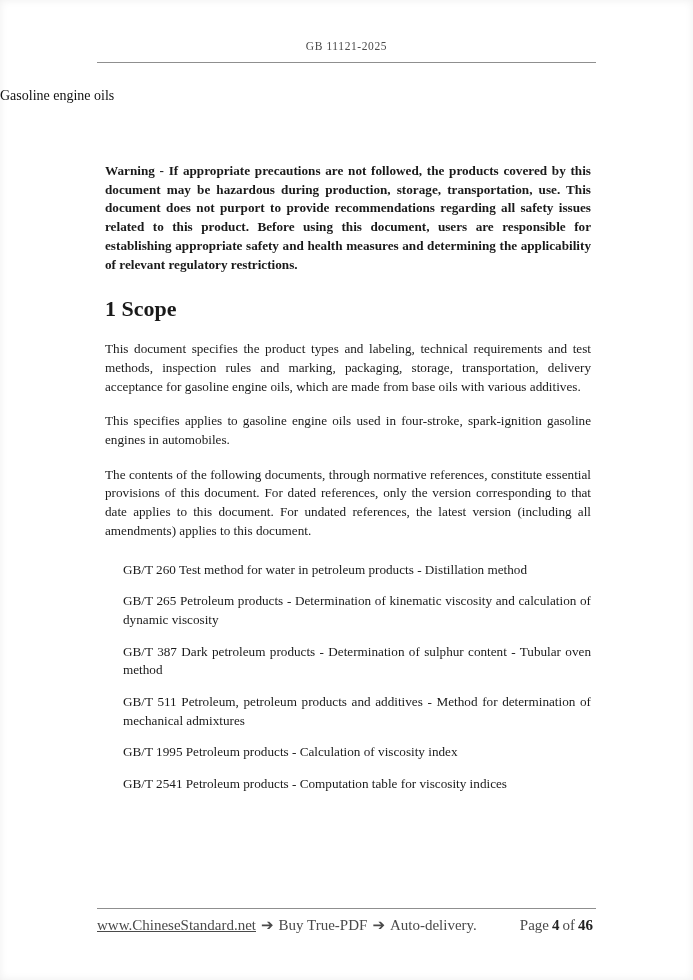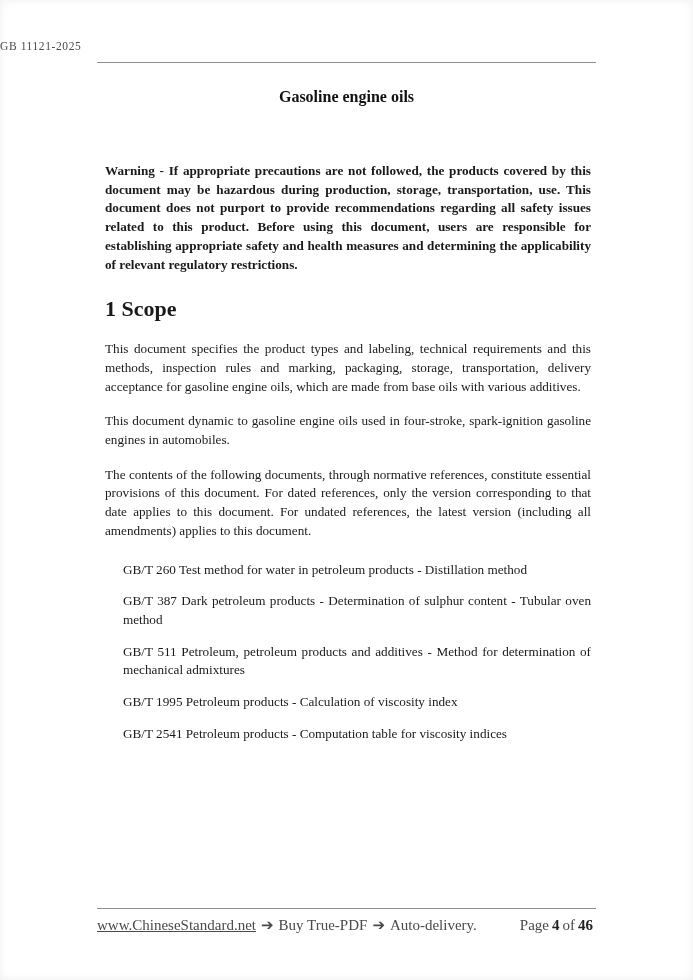--- a/index.html
+++ b/index.html
@@ -17,41 +17,40 @@
     position: absolute;
     inset: 0;
     background: #ffffff;
     box-shadow: inset 0 0 8px rgba(0,0,0,0.07);
   }
   .doc-header {
     position: absolute;
     top: 40px;
     left: 0;
     width: 100%;
-    text-align: left;
+    text-align: center;
     font-size: 11.5px;
     letter-spacing: 0.6px;
     color: #4a4a4a;
   }
   .header-rule {
     position: absolute;
     top: 62px;
     left: 97px;
     width: 499px;
     height: 0;
     border-top: 1px solid #8f8f8f;
   }
   .doc-title {
     position: absolute;
     top: 88px;
     left: 0;
     width: 100%;
-    text-align: center;
-    font-size: 16px;
-    font-weight: bold;
+    font-size: 14px;
+    font-weight: normal;
     color: #111;
   }
   .content {
     position: absolute;
     top: 162px;
     left: 105px;
     width: 486px;
     font-size: 13.2px;
     line-height: 18.7px;
     text-align: justify;
@@ -118,29 +117,30 @@
   <div class="header-rule"></div>
 
   <div class="doc-title">Gasoline engine oils</div>
 
   <div class="content">
 
     <p class="warning">Warning - If appropriate precautions are not followed, the products covered by this document may be hazardous during production, storage, transportation, use. This document does not purport to provide recommendations regarding all safety issues related to this product. Before using this document, users are responsible for establishing appropriate safety and health measures and determining the applicability of relevant regulatory restrictions.</p>
 
     <h2 class="section-heading">1 Scope</h2>
 
-    <p class="para">This document specifies the product types and labeling, technical requirements and this methods, inspection rules and marking, packaging, storage, transportation, delivery acceptance for gasoline engine oils, which are made from base oils with various additives.</p>
+    <p class="para">This document specifies the product types and labeling, technical requirements and test methods, inspection rules and marking, packaging, storage, transportation, delivery acceptance for gasoline engine oils, which are made from base oils with various additives.</p>
 
-    <p class="para">This document dynamic to gasoline engine oils used in four-stroke, spark-ignition gasoline engines in automobiles.</p>
+    <p class="para">This specifies applies to gasoline engine oils used in four-stroke, spark-ignition gasoline engines in automobiles.</p>
 
 
     <p class="para">The contents of the following documents, through normative references, constitute essential provisions of this document. For dated references, only the version corresponding to that date applies to this document. For undated references, the latest version (including all amendments) applies to this document.</p>
 
     <div class="references">
       <p class="ref-item">GB/T 260 Test method for water in petroleum products - Distillation method</p>
+      <p class="ref-item">GB/T 265 Petroleum products - Determination of kinematic viscosity and calculation of dynamic viscosity</p>
       <p class="ref-item">GB/T 387 Dark petroleum products - Determination of sulphur content - Tubular oven method</p>
       <p class="ref-item">GB/T 511 Petroleum, petroleum products and additives - Method for determination of mechanical admixtures</p>
       <p class="ref-item">GB/T 1995 Petroleum products - Calculation of viscosity index</p>
       <p class="ref-item">GB/T 2541 Petroleum products - Computation table for viscosity indices</p>
     </div>
 
   </div>
 
   <div class="doc-footer-rule"></div>
 

